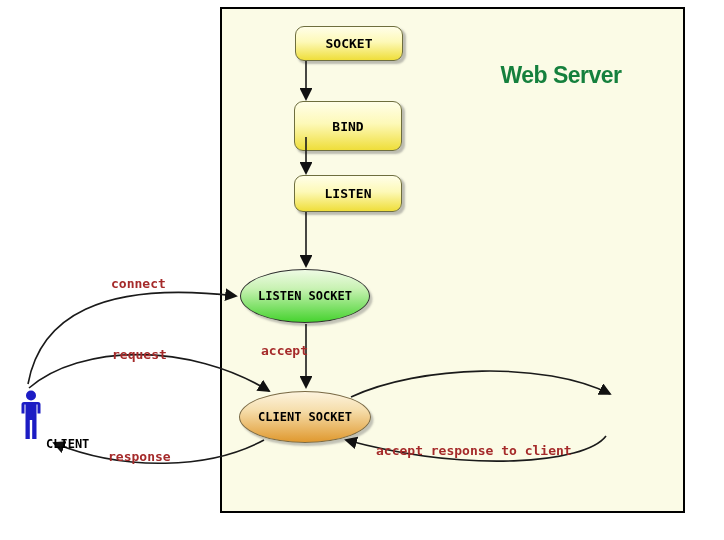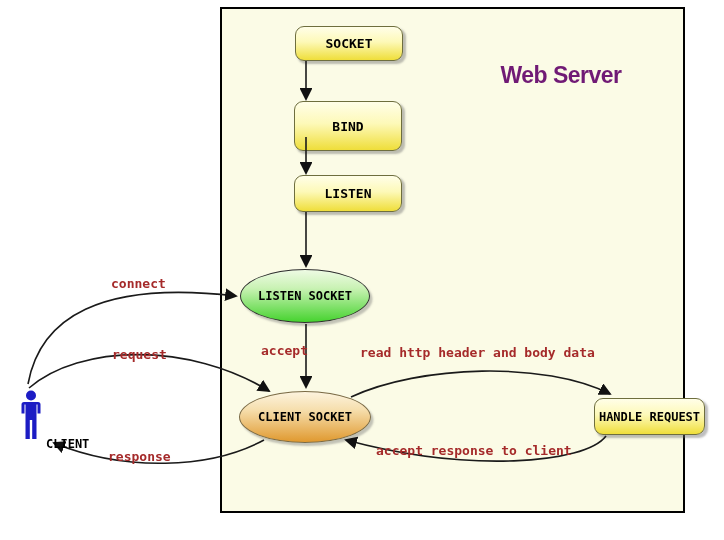--- a/index.html
+++ b/index.html
@@ -24,21 +24,21 @@
 
   .server-title {
     position: absolute;
     left: 461px; top: 62px;
     width: 200px;
     text-align: center;
     font-family: "Liberation Sans", sans-serif;
     font-weight: bold;
     font-size: 23px;
     letter-spacing: -0.5px;
-    color: #701a75;
+    color: #15803d;
   }
 
   .flow-box {
     position: absolute;
     border: 1px solid #6e6e3e;
     border-radius: 9px;
     background: linear-gradient(to bottom, #fffee8 0%, #fdf9b8 45%, #efde3a 100%);
     box-shadow: 2.5px 2.5px 2px rgba(110,110,110,0.45);
     display: flex;
     align-items: center;
@@ -125,23 +125,20 @@
 
   <div class="flow-box box-socket">
     <span>SOCKET</span>
   </div>
   <div class="flow-box box-bind">
     <span>BIND</span>
   </div>
   <div class="flow-box box-listen">
     <span>LISTEN</span>
   </div>
-  <div class="flow-box box-handle">
-    <span>HANDLE REQUEST</span>
-  </div>
 
   <div class="ellipse ellipse-client-socket">
     <span>CLIENT SOCKET</span>
   </div>
   <div class="ellipse ellipse-listen-socket">
     <span>LISTEN SOCKET</span>
   </div>
 
   <svg class="edges" viewBox="0 0 724 540">
     <defs>
@@ -157,21 +154,20 @@
     <path class="edge" d="M29,388 C80,344 190,342 269,391" marker-end="url(#arrow)"></path>
     <path class="edge" d="M264,440 C210,469 125,472 54,443" marker-end="url(#arrow)"></path>
     <path class="edge" d="M351,397 C420,365 545,361 610,394" marker-end="url(#arrow)"></path>
     <path class="edge" d="M606,436 C585,464 468,473 346,440" marker-end="url(#arrow)"></path>
   </svg>
 
   <div class="edge-label lbl-connect">connect</div>
   <div class="edge-label lbl-request">request</div>
   <div class="edge-label lbl-response">response</div>
   <div class="edge-label lbl-accept">accept</div>
-  <div class="edge-label lbl-read">read http header and body data</div>
   <div class="edge-label lbl-write">accept response to client</div>
 
   <svg class="client-figure" viewBox="0 0 22 52">
     <circle cx="11" cy="5.5" r="5" fill="#1c1cc4"></circle>
     <path fill="#1c1cc4" d="M4,12 h14 a2.5,2.5 0 0 1 2.5,2.5 v9 h-3 v-9 h-13 v9 h-3 v-9 a2.5,2.5 0 0 1 2.5,-2.5 z"></path>
     <rect x="5.5" y="12" width="11" height="18" fill="#1c1cc4"></rect>
     <rect x="5.5" y="30" width="4.3" height="19" fill="#1c1cc4"></rect>
     <rect x="12.2" y="30" width="4.3" height="19" fill="#1c1cc4"></rect>
   </svg>
 

